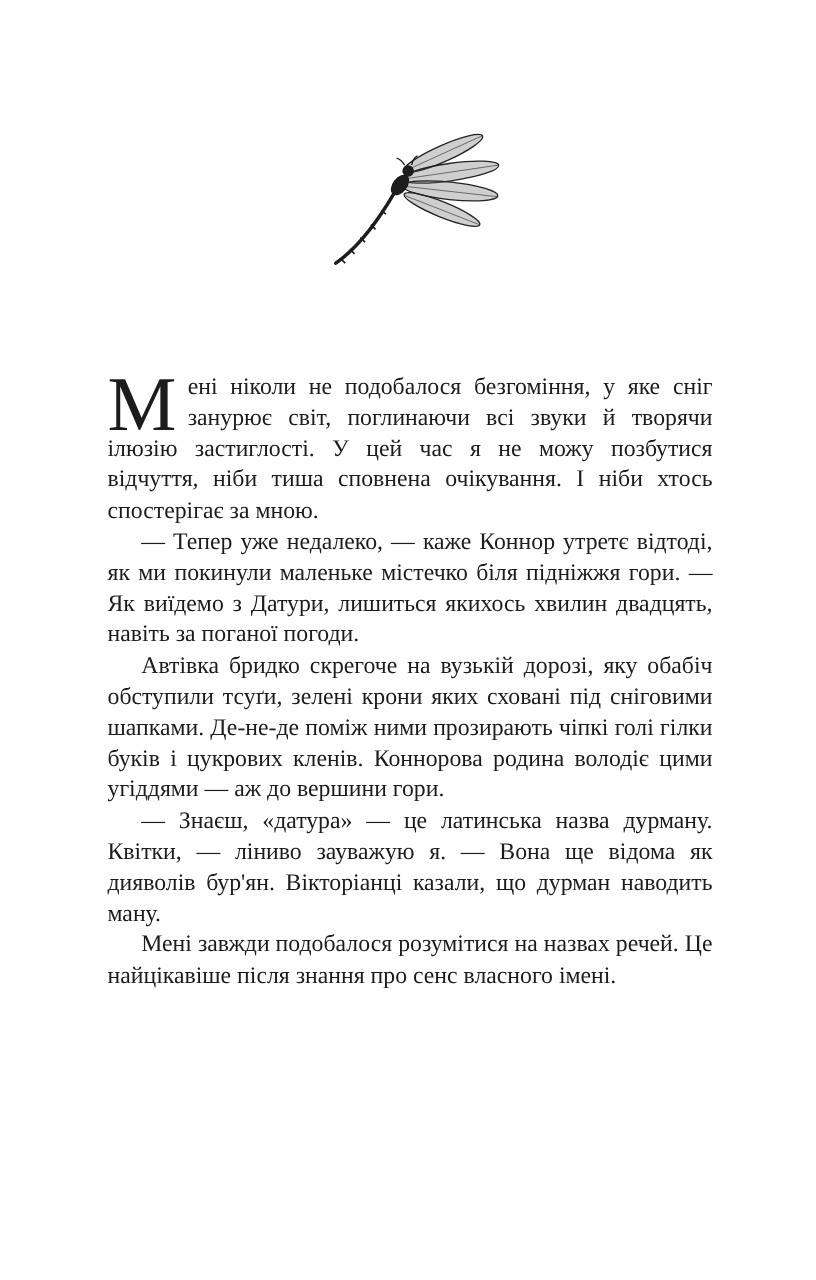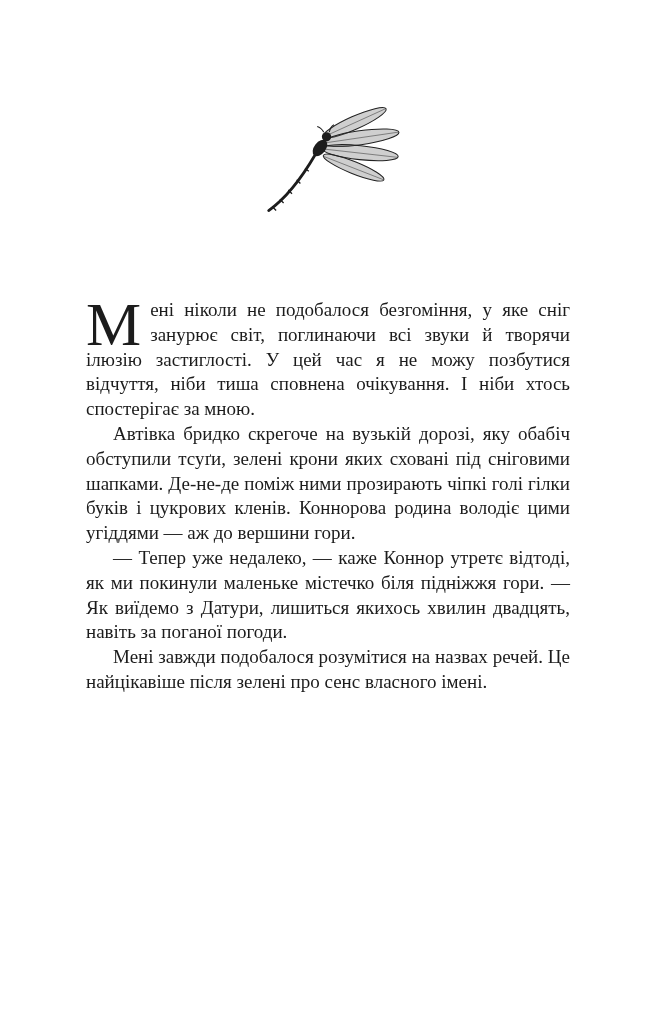--- a/index.html
+++ b/index.html
@@ -78,23 +78,24 @@
       <ellipse cx="63" cy="45" rx="10" ry="6.2" transform="rotate(-52 63 45)" fill="#1d1d1d"></ellipse>
 
       <circle cx="70" cy="33" r="5" fill="#1d1d1d"></circle>
       <path d="M67 28 q-3 -5 -7 -6 M73 28 q1 -6 5 -8" stroke="#1d1d1d" stroke-width="1.1" fill="none"></path>
     </svg>
   </div>
 
   <div class="text-block">
     <p class="para first"><span class="drop-cap">М</span><span>ені ніколи не подобалося безгоміння, у яке сніг занурює світ, поглинаючи всі звуки й творячи ілюзію застиглості. У цей час я не можу позбутися відчуття, ніби тиша сповнена очікування. І ніби хтось спостерігає за мною.</span></p>
 
+    <p class="para">— Тепер уже недалеко, — каже Коннор утретє відтоді, як ми покинули маленьке містечко біля підніжжя гори. — Як виїдемо з Датури, лишиться якихось хвилин двадцять, навіть за поганої погоди.</p>
+
     <p class="para">Автівка бридко скрегоче на вузькій дорозі, яку обабіч обступили тсуґи, зелені крони яких сховані під сніговими шапками. Де-не-де поміж ними прозирають чіпкі голі гілки буків і цукрових кленів. Коннорова родина володіє цими угіддями — аж до вершини гори.</p>
 
-    <p class="para">— Тепер уже недалеко, — каже Коннор утретє відтоді, як ми покинули маленьке містечко біля підніжжя гори. — Як виїдемо з Датури, лишиться якихось хвилин двадцять, навіть за поганої погоди.</p>
+    <p class="para">— Знаєш, «датура» — це латинська назва дурману. Квітки, — ліниво зауважую я. — Вона ще відома як дияволів бур'ян. Вікторіанці казали, що дурман наводить ману.</p>
 
 
-
-    <p class="para">Мені завжди подобалося розумітися на назвах речей. Це найцікавіше після зелені про сенс власного імені.</p>
+    <p class="para">Мені завжди подобалося розумітися на назвах речей. Це найцікавіше після знання про сенс власного імені.</p>
 
   </div>
 
 </div>
 
 </body></html>

